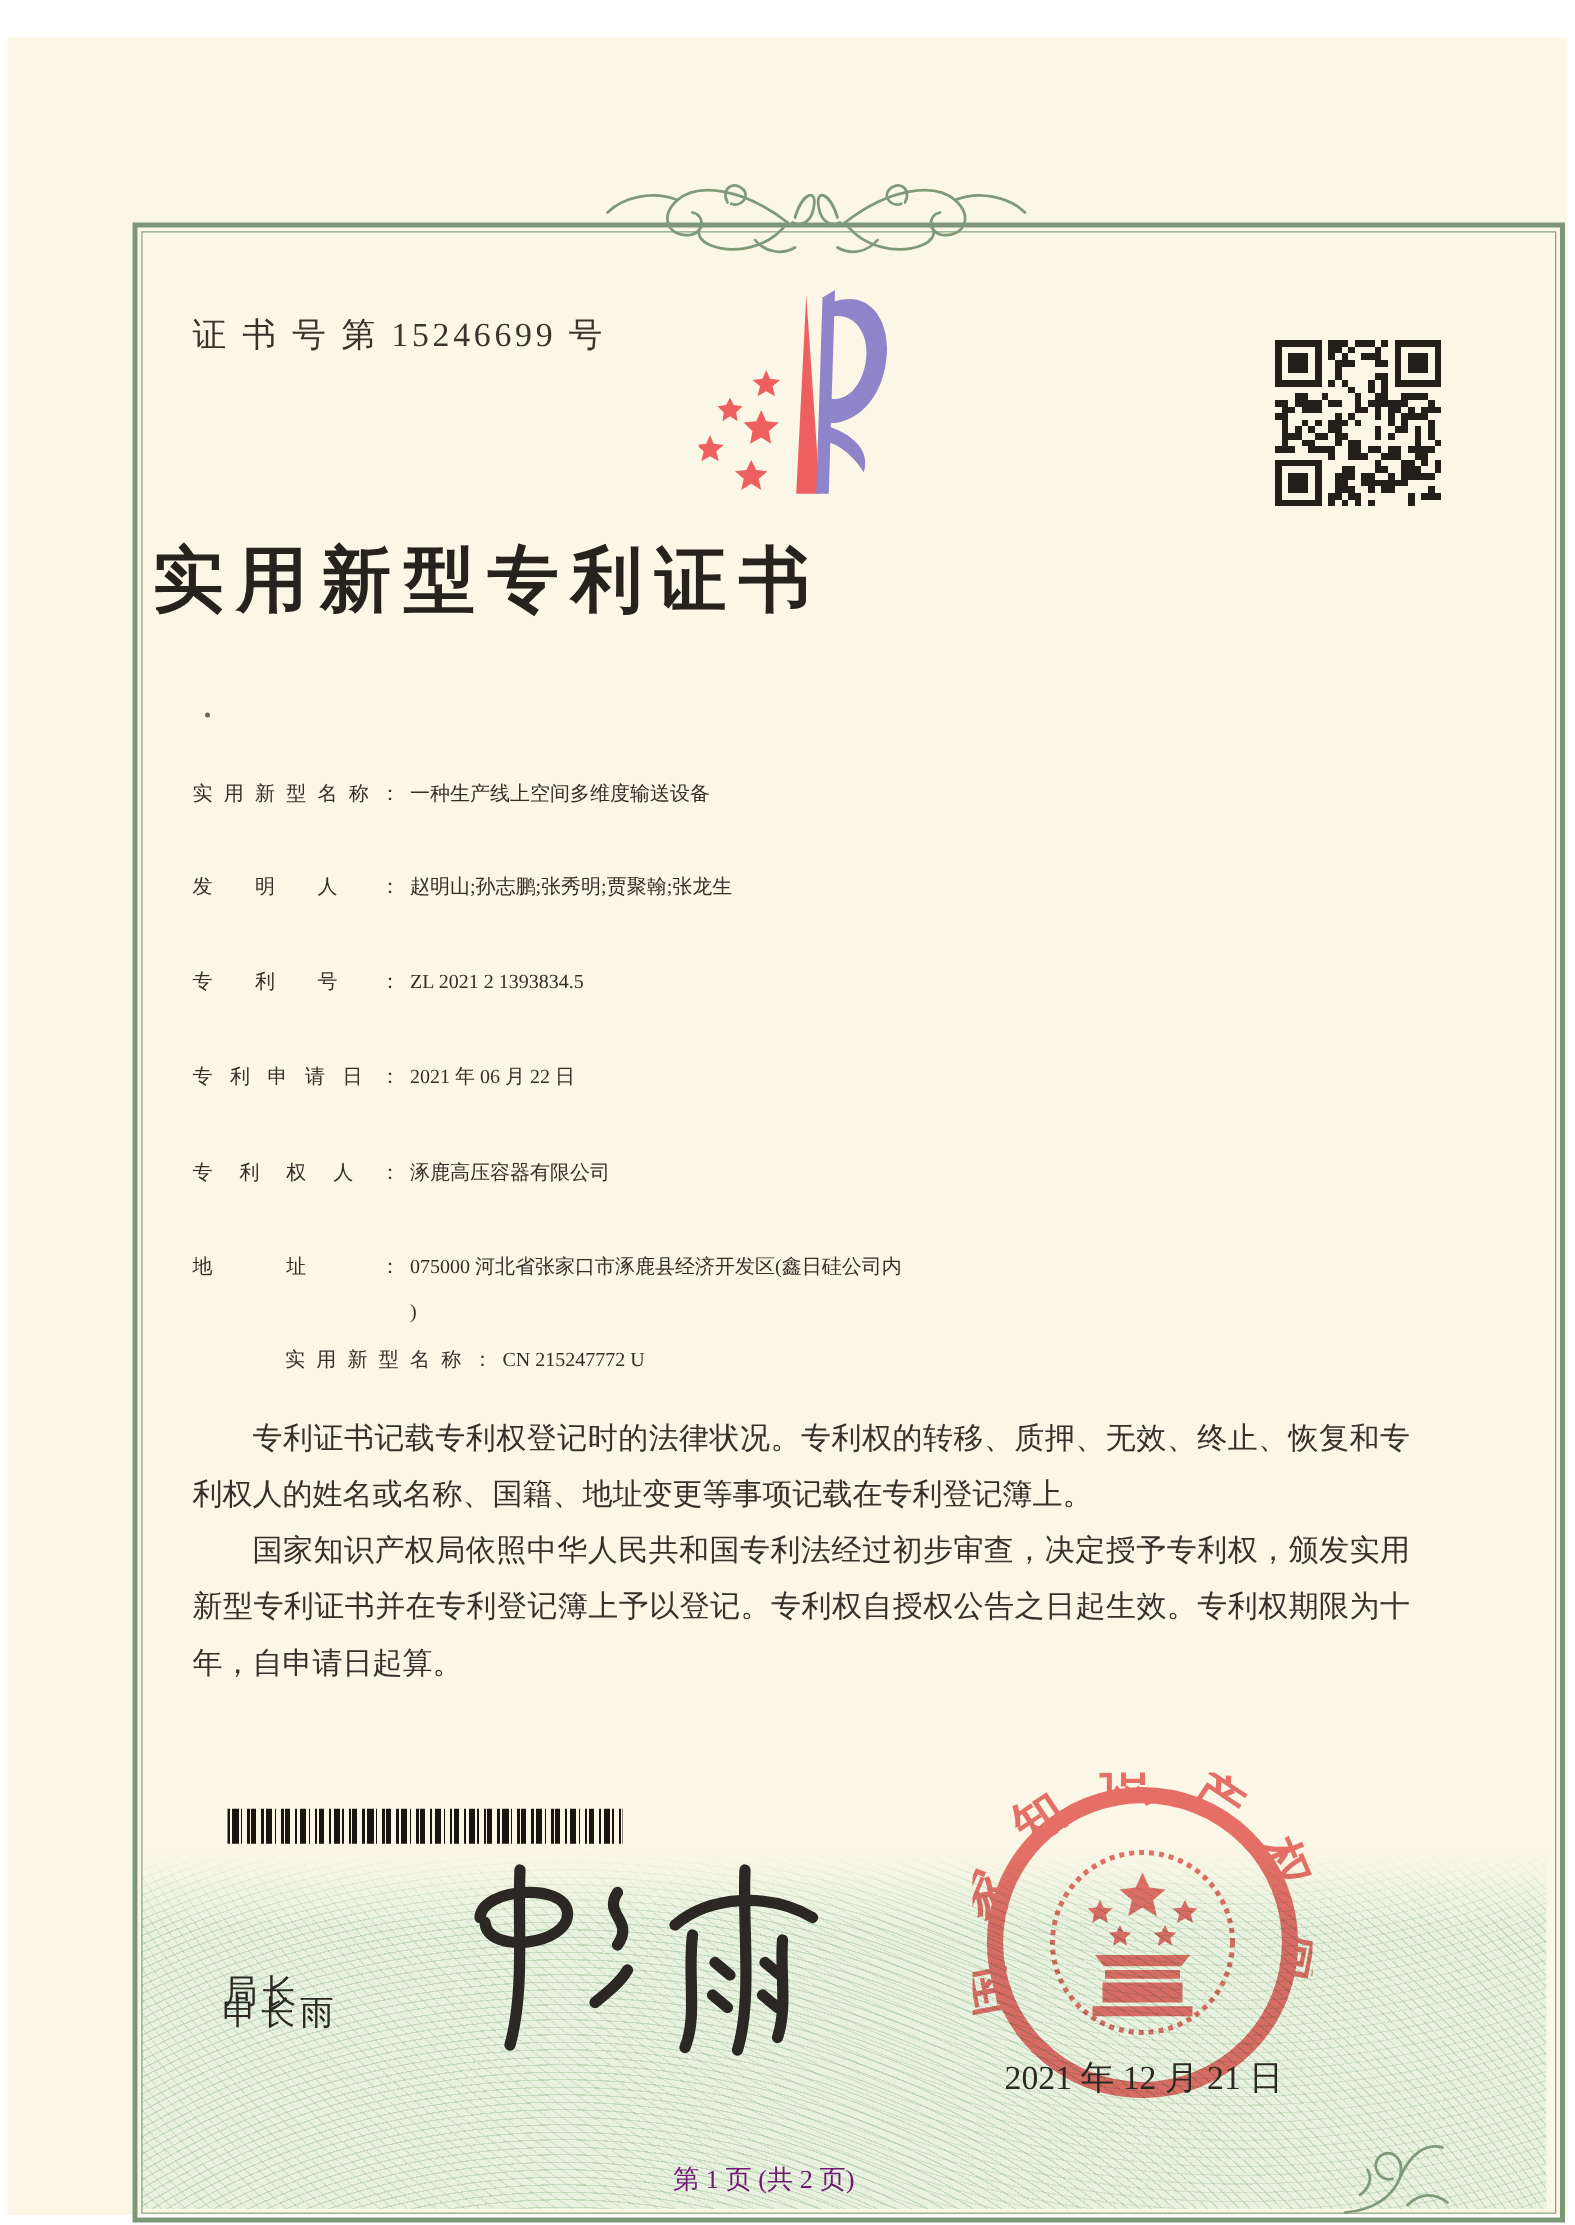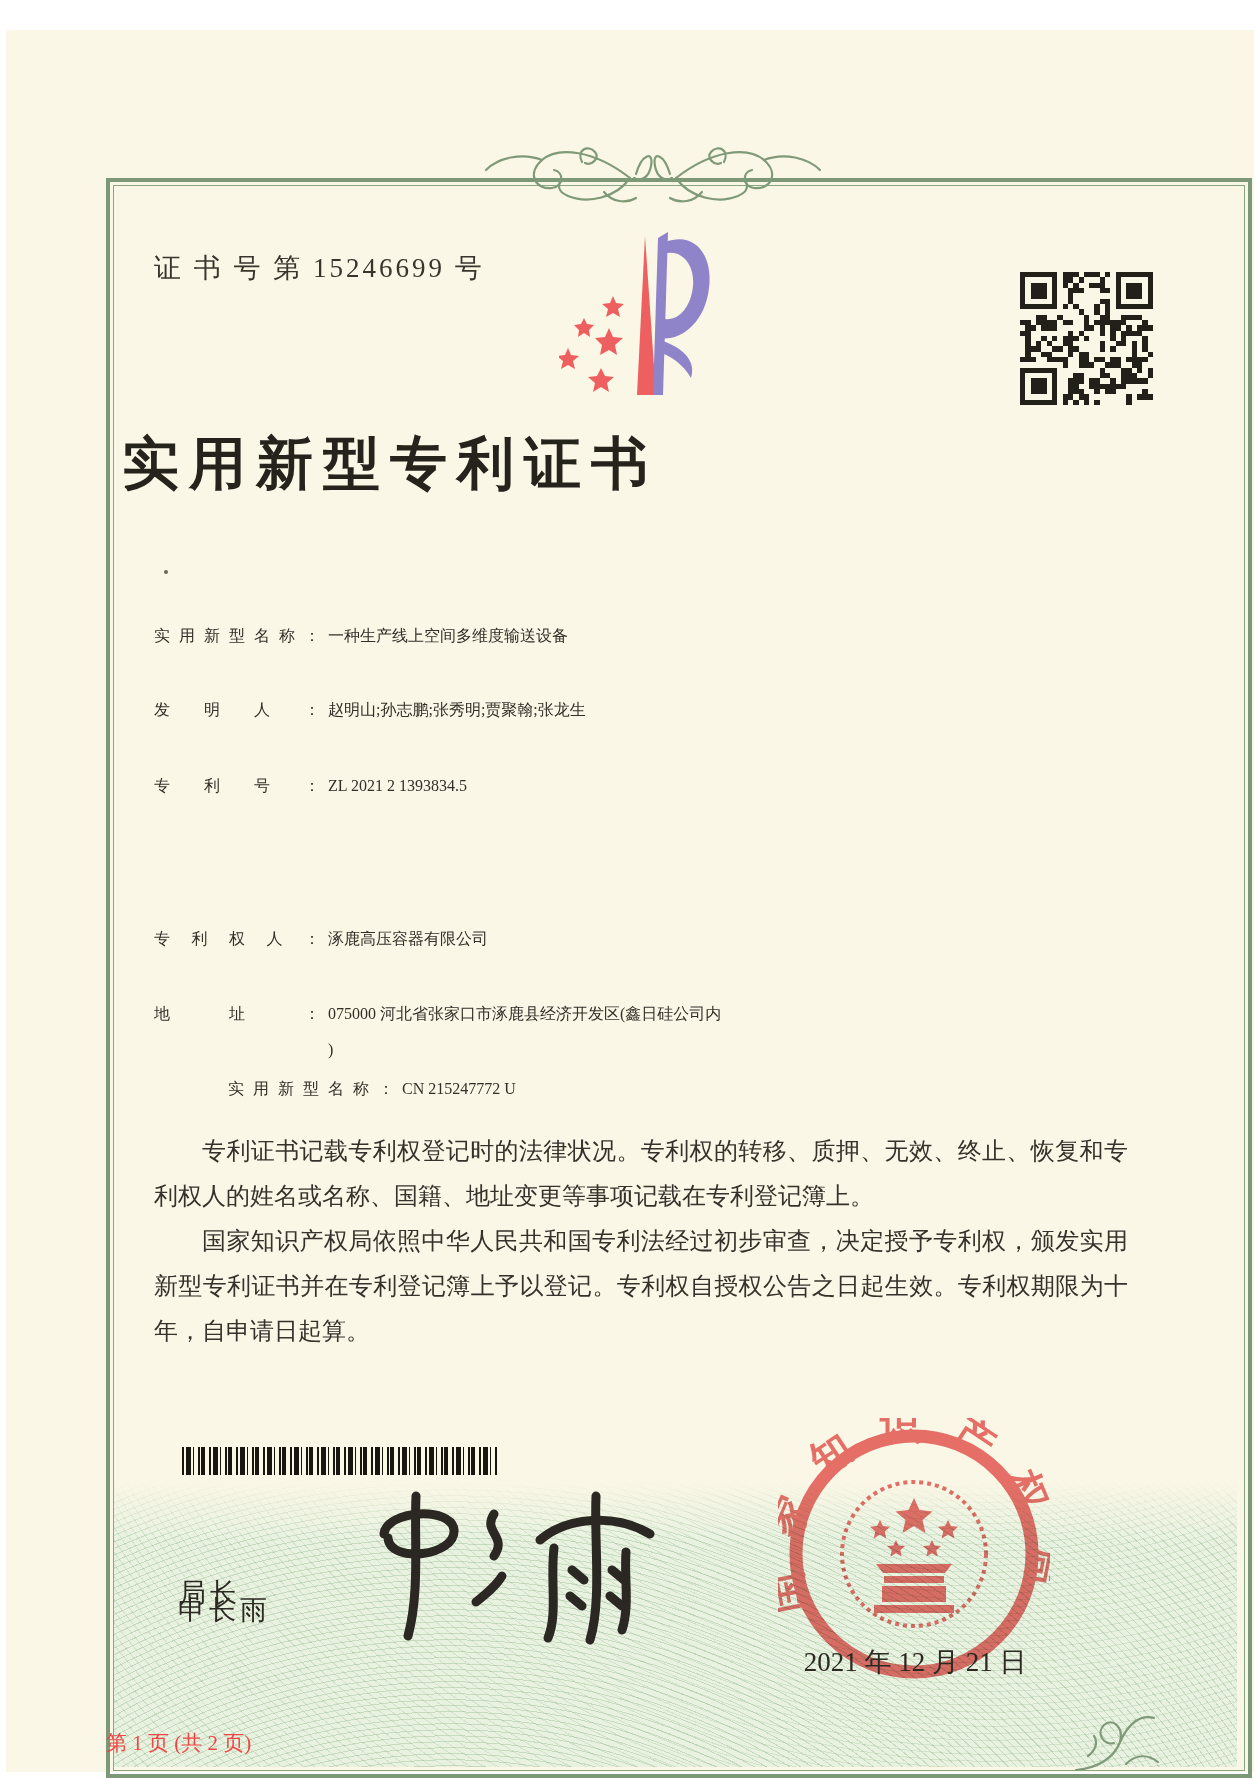--- a/index.html
+++ b/index.html
@@ -46,22 +46,22 @@
           #19150f 11px 12px, #fbf7e6 12px 16px, #19150f 16px 18px, #fbf7e6 18px 19px,
           #19150f 19px 23px, #fbf7e6 23px 27px);}
   .officer-title{position:absolute;left:173px;top:1512px;font-size:27px;letter-spacing:4px;z-index:6;color:#2c2822;margin-top:33px;}
   .officer-name{position:absolute;left:172px;top:1562px;font-size:27px;letter-spacing:4px;z-index:6;color:#2c2822;}
   .signature{position:absolute;left:358px;top:1452px;width:310px;height:165px;z-index:6;}
   
   .seal{position:absolute;left:772px;top:1388px;width:272px;height:272px;z-index:3;
         opacity:.93;mix-blend-mode:multiply;}
   .issue-date{position:absolute;left:764px;top:1614px;width:290px;text-align:center;
         font-size:27px;color:#2c2822;z-index:4;}
-  .footer{position:absolute;left:100px;width:1010px;top:1699px;text-align:left;
-        font-size:21px;color:#ef4444;z-index:6;}
+  .footer{position:absolute;left:100px;width:1010px;top:1699px;text-align:center;
+        font-size:21px;color:#701a75;z-index:6;}
   
   .orn-top{position:absolute;left:458px;top:106px;width:378px;height:80px;z-index:7;}
   .orn-bottom{position:absolute;left:1062px;top:1668px;width:96px;height:86px;z-index:7;}
   .speck{position:absolute;left:158px;top:540px;width:4px;height:4px;border-radius:50%;background:#6b655b;z-index:6;}
   svg{display:block;}
 </style>
 </head>
 <body>
 
 <div class="page">
@@ -423,20 +423,23 @@
 
   <div class="row r1">
     <span class="flabel">实用新型名称：</span><span class="fvalue">一种生产线上空间多维度输送设备</span>
   </div>
   <div class="row r2">
     <span class="flabel">发明人：</span><span class="fvalue">赵明山;孙志鹏;张秀明;贾聚翰;张龙生</span>
   </div>
   <div class="row r3">
     <span class="flabel">专利号：</span><span class="fvalue">ZL 2021 2 1393834.5</span>
   </div>
+  <div class="row r4">
+    <span class="flabel">专利申请日：</span><span class="fvalue">2021 年 06 月 22 日</span>
+  </div>
   <div class="row r5">
     <span class="flabel">专利权人：</span><span class="fvalue">涿鹿高压容器有限公司</span>
   </div>
   <div class="row r6">
     <span class="flabel">地址：</span><span class="fvalue">075000 河北省张家口市涿鹿县经济开发区(鑫日硅公司内
 )</span>
   </div>
   <div class="row r7">
     <span class="cell2">
       <span class="flabel">实用新型名称：</span><span class="fvalue">CN 215247772 U</span>

